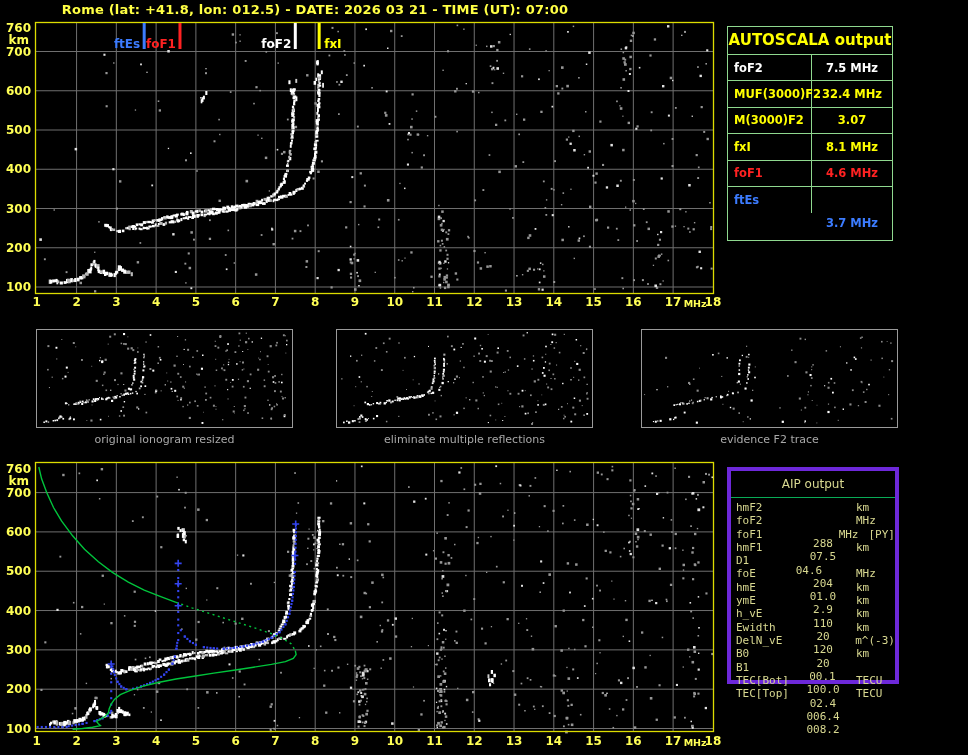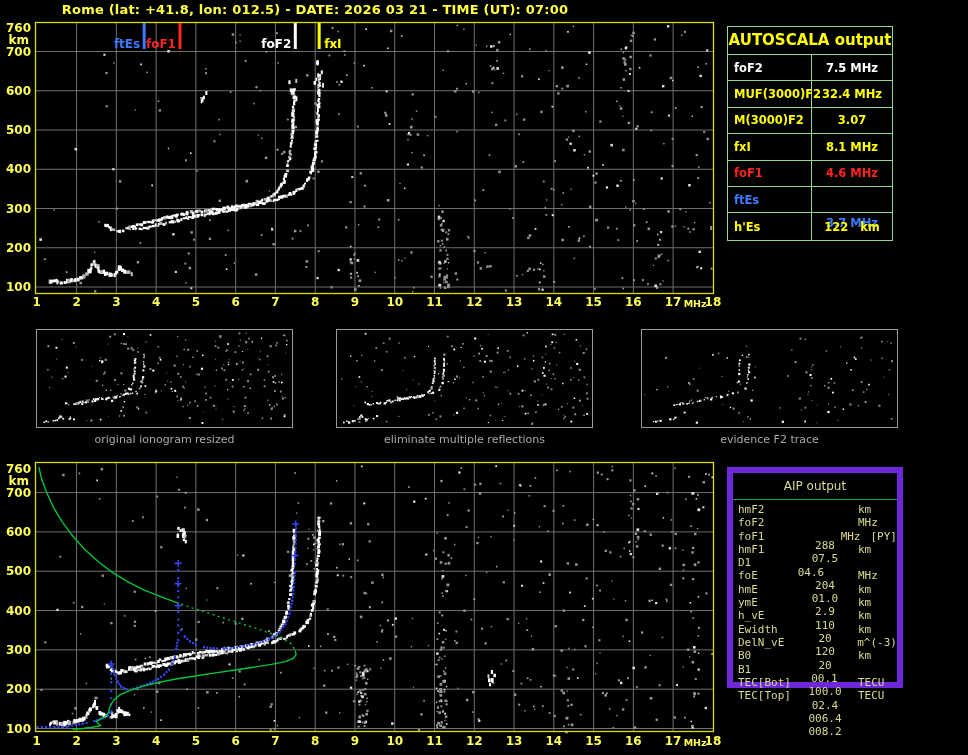--- a/index.html
+++ b/index.html
@@ -11,21 +11,21 @@
   .thumb{position:absolute;top:329px;width:255px;height:97px;border:1px solid #9a9a9a;background:#000;overflow:visible;}
   .thumb svg{display:block;}
   .caption{position:absolute;left:0;top:103px;width:100%;text-align:center;color:#a8a8a8;font-size:11px;white-space:nowrap;}
   .as-table{position:absolute;left:727px;top:26px;width:164px;height:213px;border:1px solid #8fd88f;
             font-weight:bold;font-size:11.5px;box-sizing:content-box;}
   .as-header{height:27px;line-height:27px;text-align:center;color:#ffff00;border-bottom:1px solid #8fd88f;font-size:15px;}
   .as-row{display:flex;height:26.4px;border-bottom:1px solid #8fd88f;align-items:center;box-sizing:border-box;}
   .as-row:last-child{border-bottom:none;}
   .as-label{width:84px;padding-left:6px;border-right:1px solid #8fd88f;align-self:stretch;display:flex;align-items:center;box-sizing:border-box;}
   .as-value{flex:1;text-align:center;white-space:pre;}
-  .aip-table{position:absolute;left:727px;top:467px;width:164px;height:209px;border:6px solid #6d28d9;
+  .aip-table{position:absolute;left:727px;top:467px;width:164px;height:209px;border:4px solid #6d28d9;
              color:#d8d890;font-family:"DejaVu Sans Mono",monospace;font-size:11px;overflow:visible;}
   .aip-header{height:26px;line-height:26px;text-align:center;border-bottom:1px solid #09ab57;
               font-family:"DejaVu Sans",sans-serif;font-size:12px;}
   .aip-rows{position:absolute;left:0;top:30px;width:164px;}
   .aip-row{display:flex;height:13.3px;line-height:13px;white-space:pre;}
   .aip-label{width:66px;padding-left:5px;}
   .aip-value{width:42px;text-align:center;margin-top:36px;}
   .aip-unit{padding-left:12px;}
   .aip-note{padding-left:10px;}
 </style>
@@ -2887,24 +2887,20 @@
           <div class="as-value" style="color: rgb(255, 255, 0); text-align: center;">8.1 MHz</div>
         </div>
         <div class="as-row">
           <div class="as-label" style="color: rgb(255, 34, 34);">foF1</div>
           <div class="as-value" style="color: rgb(255, 34, 34);">4.6 MHz</div>
         </div>
         <div class="as-row">
           <div class="as-label" style="color: rgb(60, 124, 255);">ftEs</div>
           <div class="as-value" style="color: rgb(60, 124, 255); margin-top: 46px;">3.7 MHz</div>
         </div>
-        <div class="as-row">
-          <div class="as-label" style="color: rgb(255, 255, 0);">h'Es</div>
-          <div class="as-value" style="color: rgb(255, 255, 0);">122   km</div>
-        </div>
       </div>
   </div>
 
   <div class="aip-table">
     <div class="aip-header">AIP output</div>
     <div class="aip-rows" id="aip-rows">
         <div class="aip-row"><span class="aip-label">hmF2</span><span class="aip-value">288</span><span class="aip-unit">km</span></div>
         <div class="aip-row"><span class="aip-label">foF2</span><span class="aip-value">07.5</span><span class="aip-unit">MHz</span></div>
         <div class="aip-row"><span class="aip-label">foF1</span><span class="aip-value">04.6</span><span class="aip-unit">MHz</span><span class="aip-note">[PY]</span></div>
         <div class="aip-row"><span class="aip-label">hmF1</span><span class="aip-value">204</span><span class="aip-unit">km</span></div>

